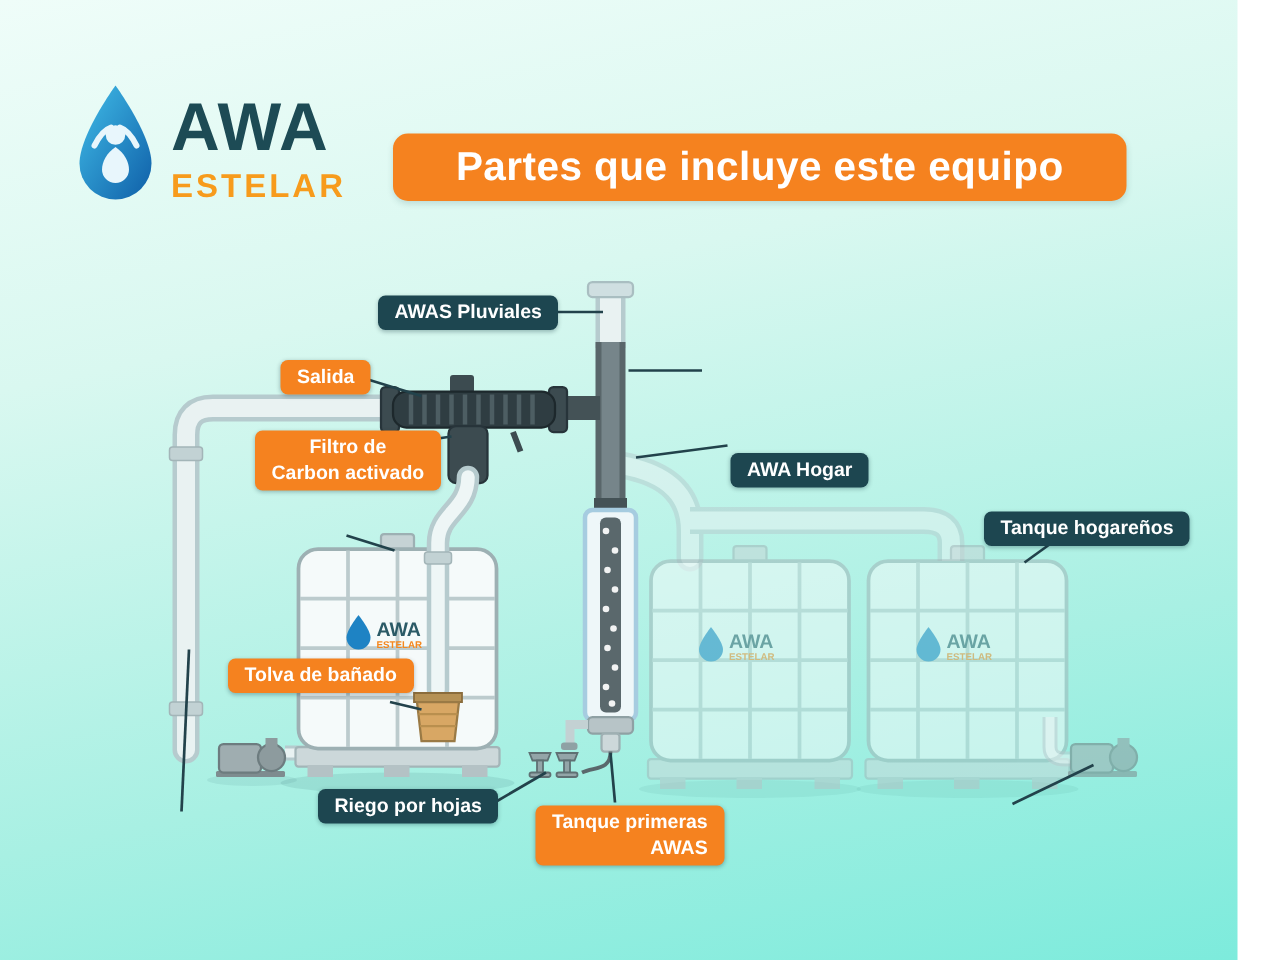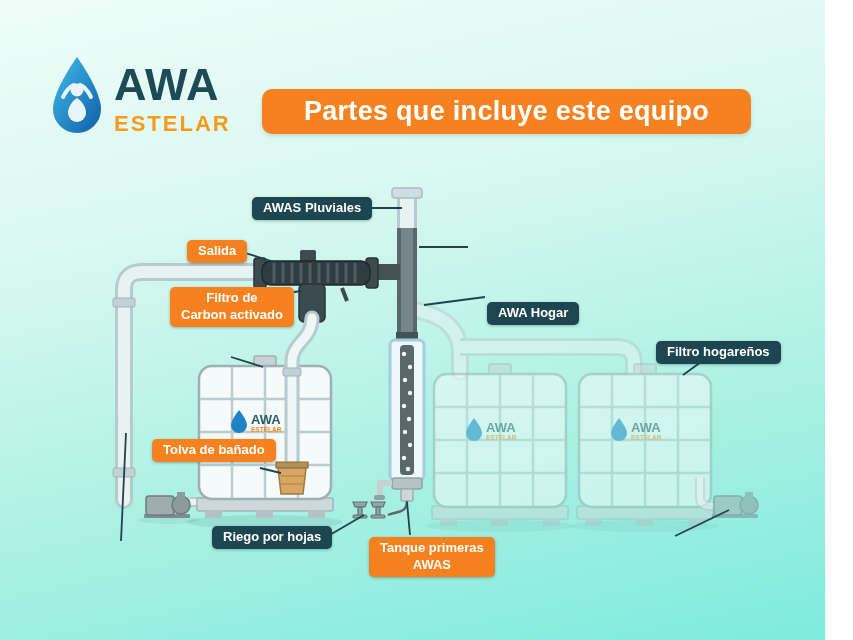--- a/index.html
+++ b/index.html
@@ -211,19 +211,19 @@
     </div>
   </div>
 
   <div class="banner">Partes que incluye este equipo</div>
 
   <div class="callout teal" style="left:252px; top:197px;">AWAS Pluviales</div>
   <div class="callout orange" style="left:187px; top:240px;">Salida</div>
   <div class="callout orange" style="left:145px; top:287px;margin-left:25px;">Filtro de
 Carbon activado</div>
   <div class="callout teal" style="left:487px; top:286px;margin-top:16px;">AWA Hogar</div>
-  <div class="callout teal" style="left:656px; top:341px;">Filtro hogareños</div>
+  <div class="callout teal" style="left:656px; top:341px;">Tanque hogareños</div>
   <div class="callout orange" style="left:152px; top:439px;">Tolva de bañado</div>
   <div class="callout teal" style="left:212px; top:526px;">Riego por hojas</div>
-  <div class="callout orange" style="left:369px; top:537px;">Tanque primeras
+  <div class="callout orange" style="left:357px; top:537px;text-align:right;">Tanque primeras
 AWAS</div>
 
 </div>
 
 </body></html>

